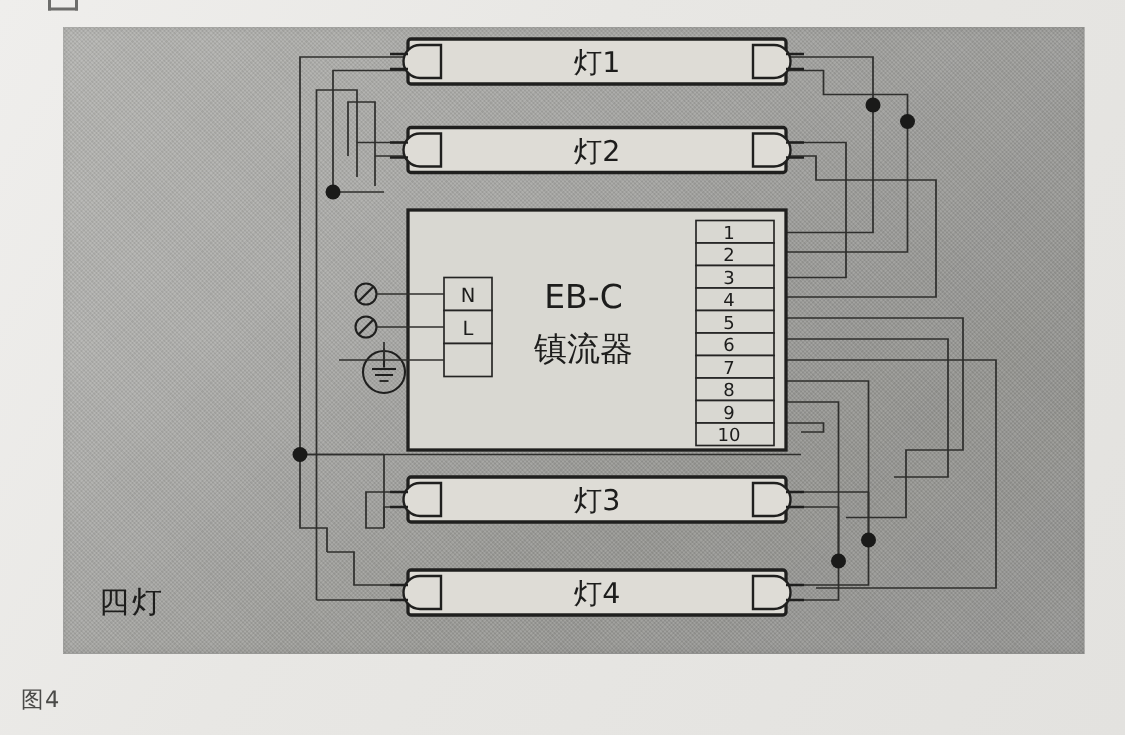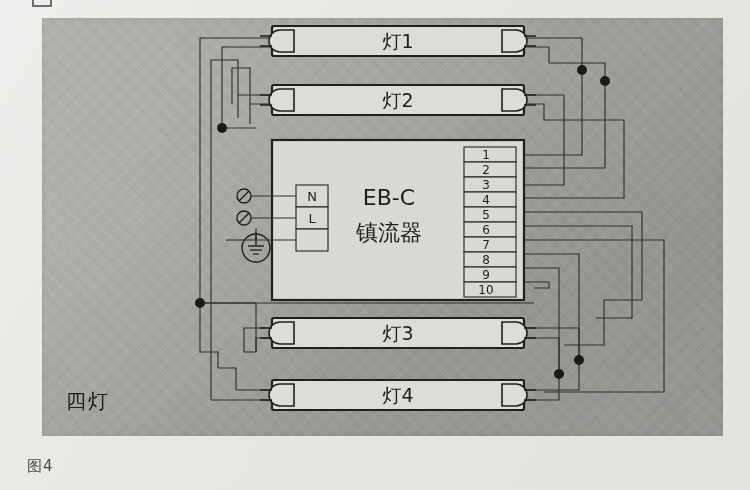--- a/index.html
+++ b/index.html
@@ -24,21 +24,21 @@
     background:linear-gradient(120deg, rgba(255,255,255,.12), rgba(0,0,0,.07) 60%, rgba(0,0,0,.10));
     pointer-events:none;
   }
   #svgwrap{position:absolute;left:4px;top:0;width:750px;height:490px;}
   svg{display:block;}
   .capt{
     position:absolute;
     color:#4a4a48;
     font-family:"DejaVu Sans","Liberation Sans",sans-serif;
   }
-  #fig-caption{left:27px;top:457px;font-size:15px;letter-spacing:1px;}
+  #fig-caption{left:14px;top:457px;font-size:15px;letter-spacing:1px;}
   #topmark{position:absolute;left:32px;top:0px;width:16px;height:5px;border:2px solid #6d6d6b;border-top:none;}
 </style>
 </head>
 <body>
 
 <div id="page">
   <div id="topmark"></div>
   <div id="panel"></div>
 
   <div id="svgwrap">

